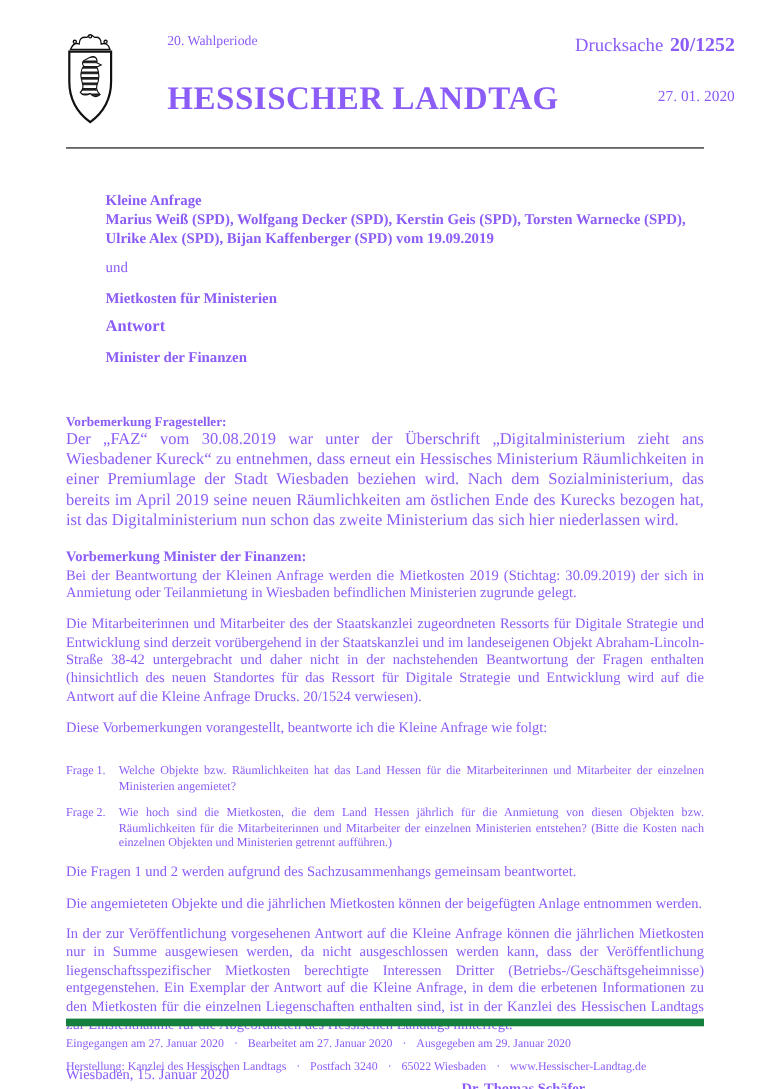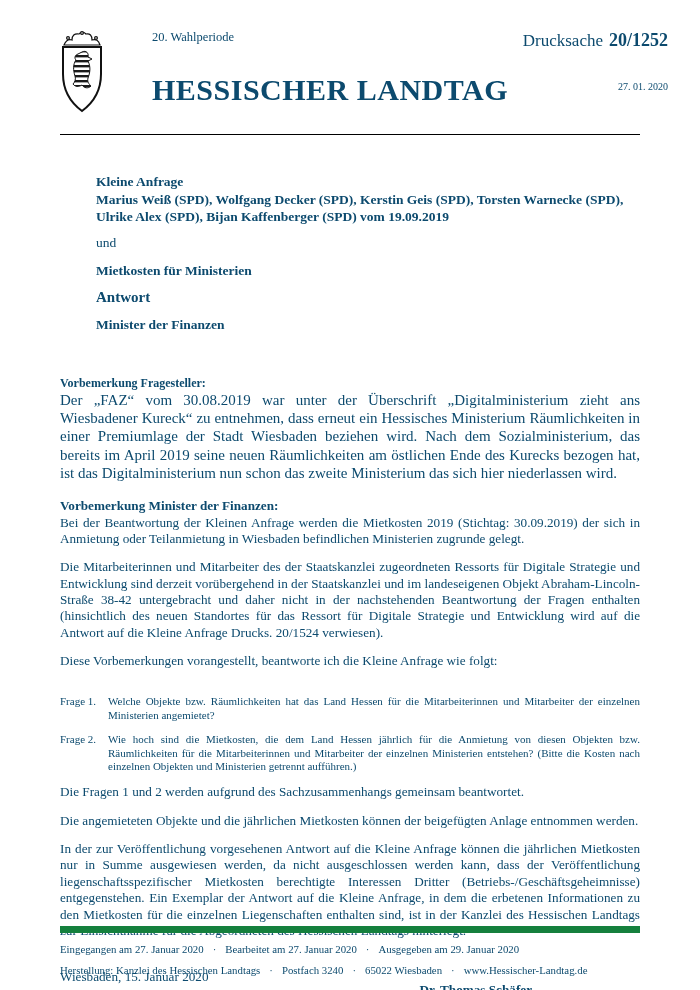--- a/index.html
+++ b/index.html
@@ -1,34 +1,34 @@
 <!DOCTYPE html>
 <html><head>
 <meta charset="utf-8">
 <style>
   html,body { margin:0; padding:0; background:#ffffff; }
   .page {
     position:relative;
     width:700px; height:990px;
     background:#ffffff;
-    color:#0c4a6e;
+    color:#8b5cf6;
     font-family:"Liberation Serif","DejaVu Serif",serif;
     overflow:hidden;
     box-sizing:border-box;
   }
   
   .header { position:relative; margin:30px 60px 0 60px; height:86px; }
   .coat { position:absolute; left:0; top:0; width:44px; height:84px; }
   .header-center { margin-left:92px; }
   .wahlperiode { font-size:12.5px; }
   .main-title { margin-top:28px; font-size:30px; font-weight:bold; letter-spacing:0.5px; white-space:nowrap; }
   .header-right { position:absolute; right:-28px; top:0; text-align:right; }
   .dr-label { font-size:17px; }
   .dr-num { font-size:18px; font-weight:bold; margin-left:6px; }
-  .hdr-date { font-size:10px; margin-top:30px; }
+  .hdr-date { font-size:14px; margin-top:30px; }
   .rule { margin:18px 60px 0 60px; border-top:1.8px solid #000; }
   
   .bodytext { margin:0 60px; padding-top:38px; font-size:13.2px; line-height:1.24; }
   .b { font-weight:bold; }
   .subject-line { font-size:13.5px; line-height:1.3;margin-left:36px; }
   .topic { margin-top:11px; }
   .connector { margin-top:8px; font-weight:normal; }
   .antwort { margin-top:8px; font-size:15px; }
   .minister { margin-top:9px; }
   .section-heading { font-weight:bold; margin-top:0; }

